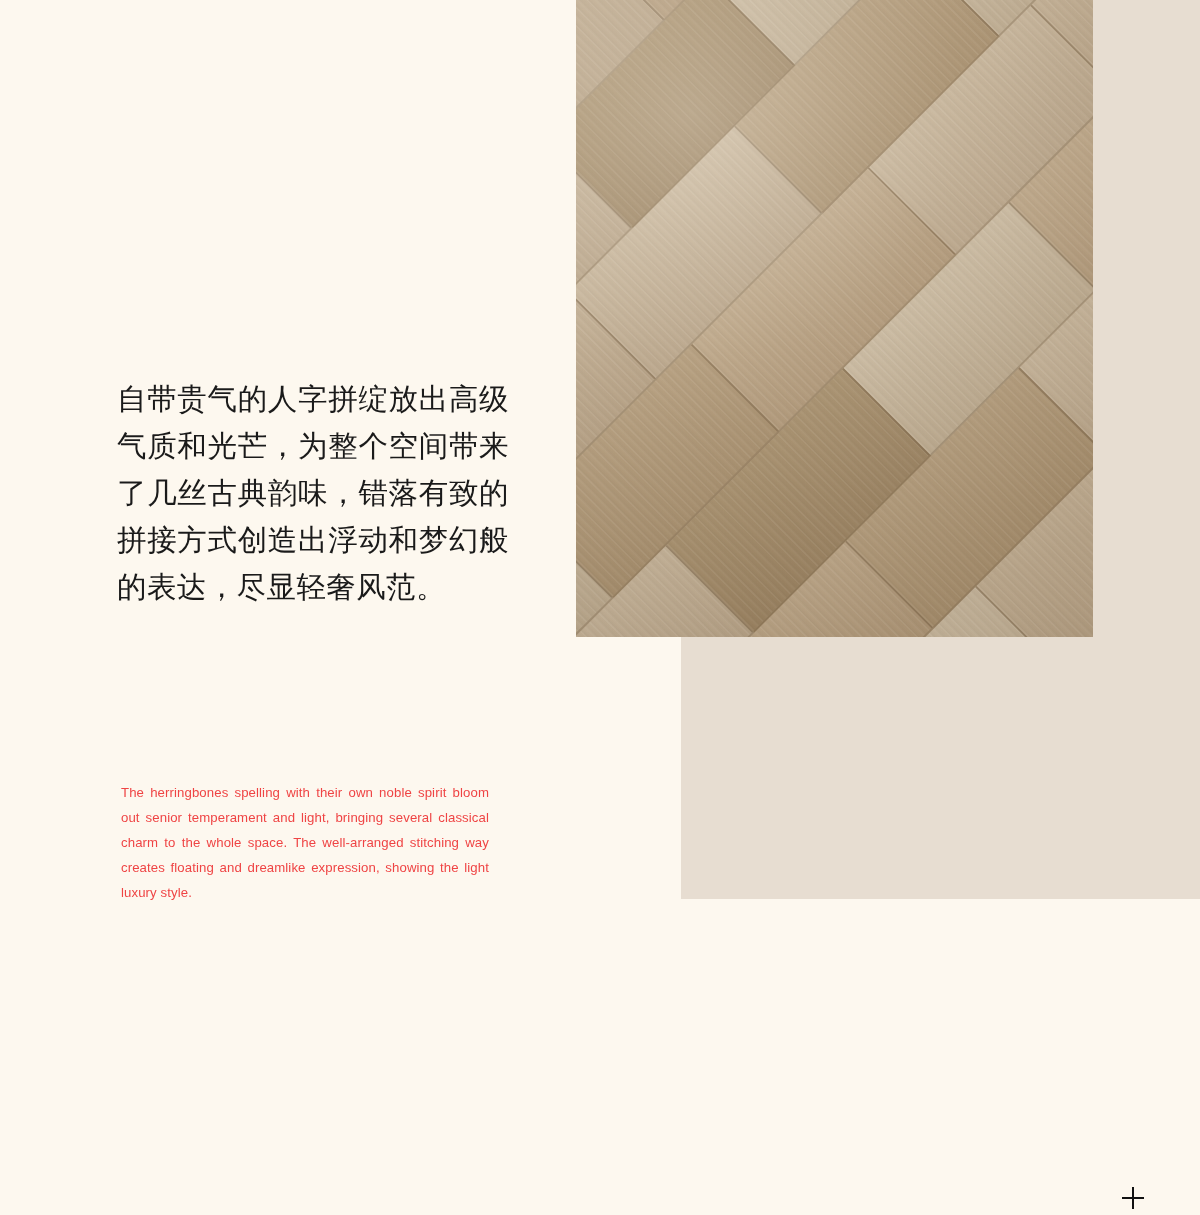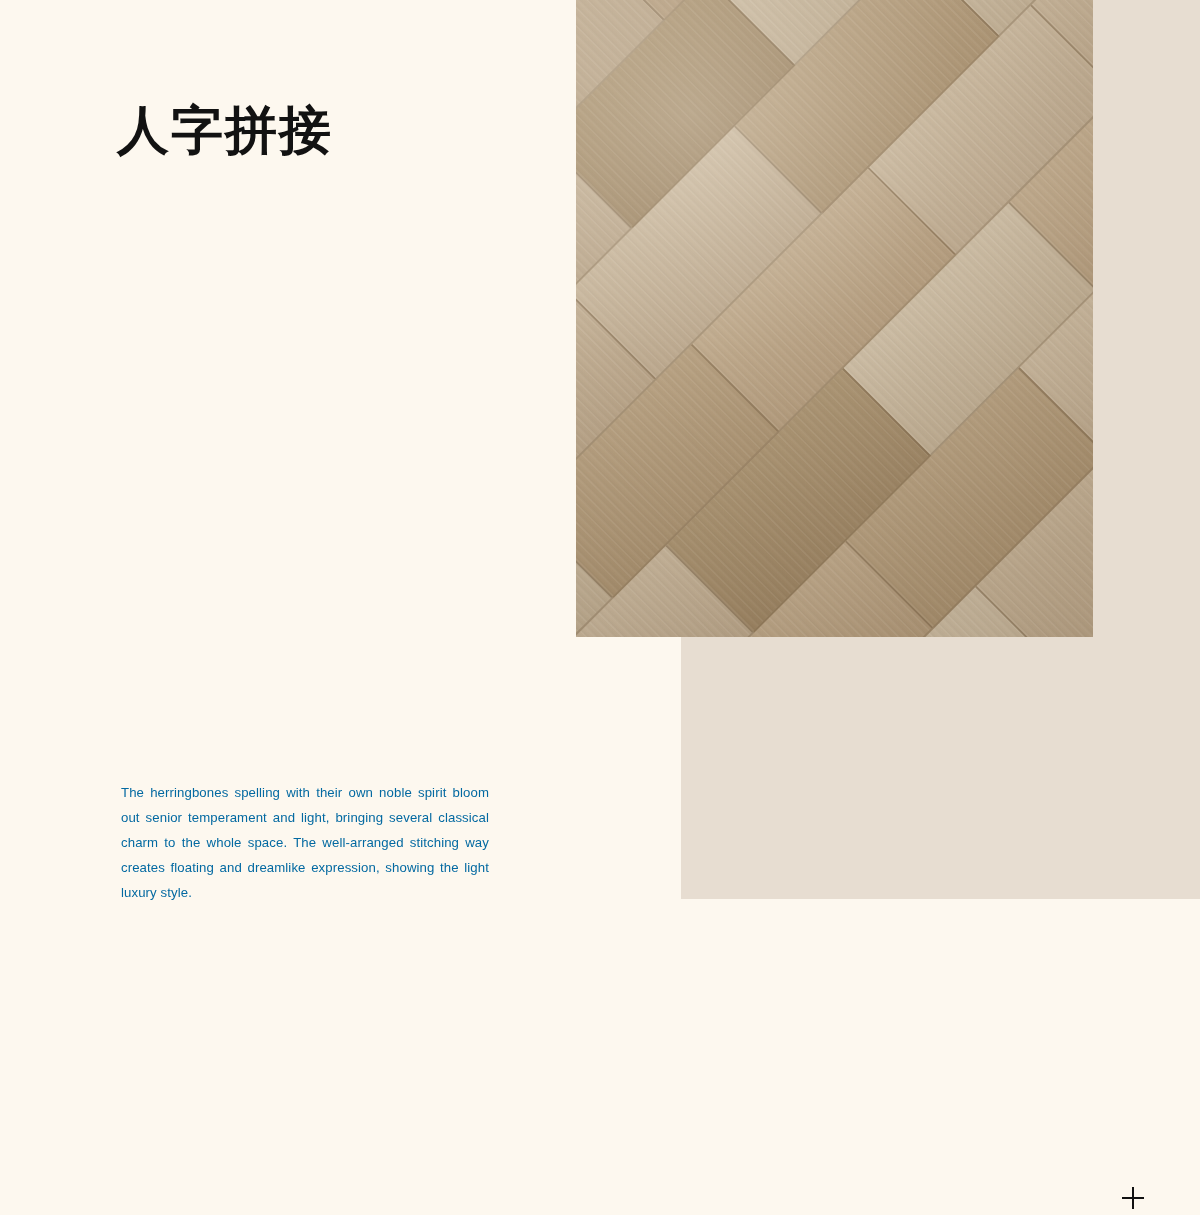--- a/index.html
+++ b/index.html
@@ -59,21 +59,21 @@
     letter-spacing: 0.4px;
     text-align: justify;
     text-justify: inter-ideograph;
   }
 
   .body-en {
     position: absolute;
     top: 780px;
     left: 4px;
     width: 368px;
-    color: #0369a1;
+    color: #ef4444;
     font-family: "Liberation Sans", sans-serif;
     font-size: 13.2px;
     line-height: 25px;
     letter-spacing: 0.1px;
     text-align: justify;
   }
 
   
   .img-block {
     position: absolute;
@@ -176,23 +176,23 @@
   .crop-mark .v { left: 10px; top: 0; width: 2px; height: 22px; }
 </style>
 </head>
 <body>
 
 <div class="page">
 
   <div class="text-col">
 
     <div class="headline">
-      <span class="line">人字拼接</span>
     </div>
 
+    <div class="body-cn">自带贵气的人字拼绽放出高级气质和光芒，为整个空间带来了几丝古典韵味，错落有致的拼接方式创造出浮动和梦幻般的表达，尽显轻奢风范。</div>
 
     <div class="body-en">The herringbones spelling with their own noble spirit bloom out senior temperament and light, bringing several classical charm to the whole space. The well-arranged stitching way creates floating and dreamlike expression, showing the light luxury style.</div>
 
   </div>
 
   <div class="img-block">
 
     <div class="beige-panel"></div>
 
     <div class="wood-photo">

